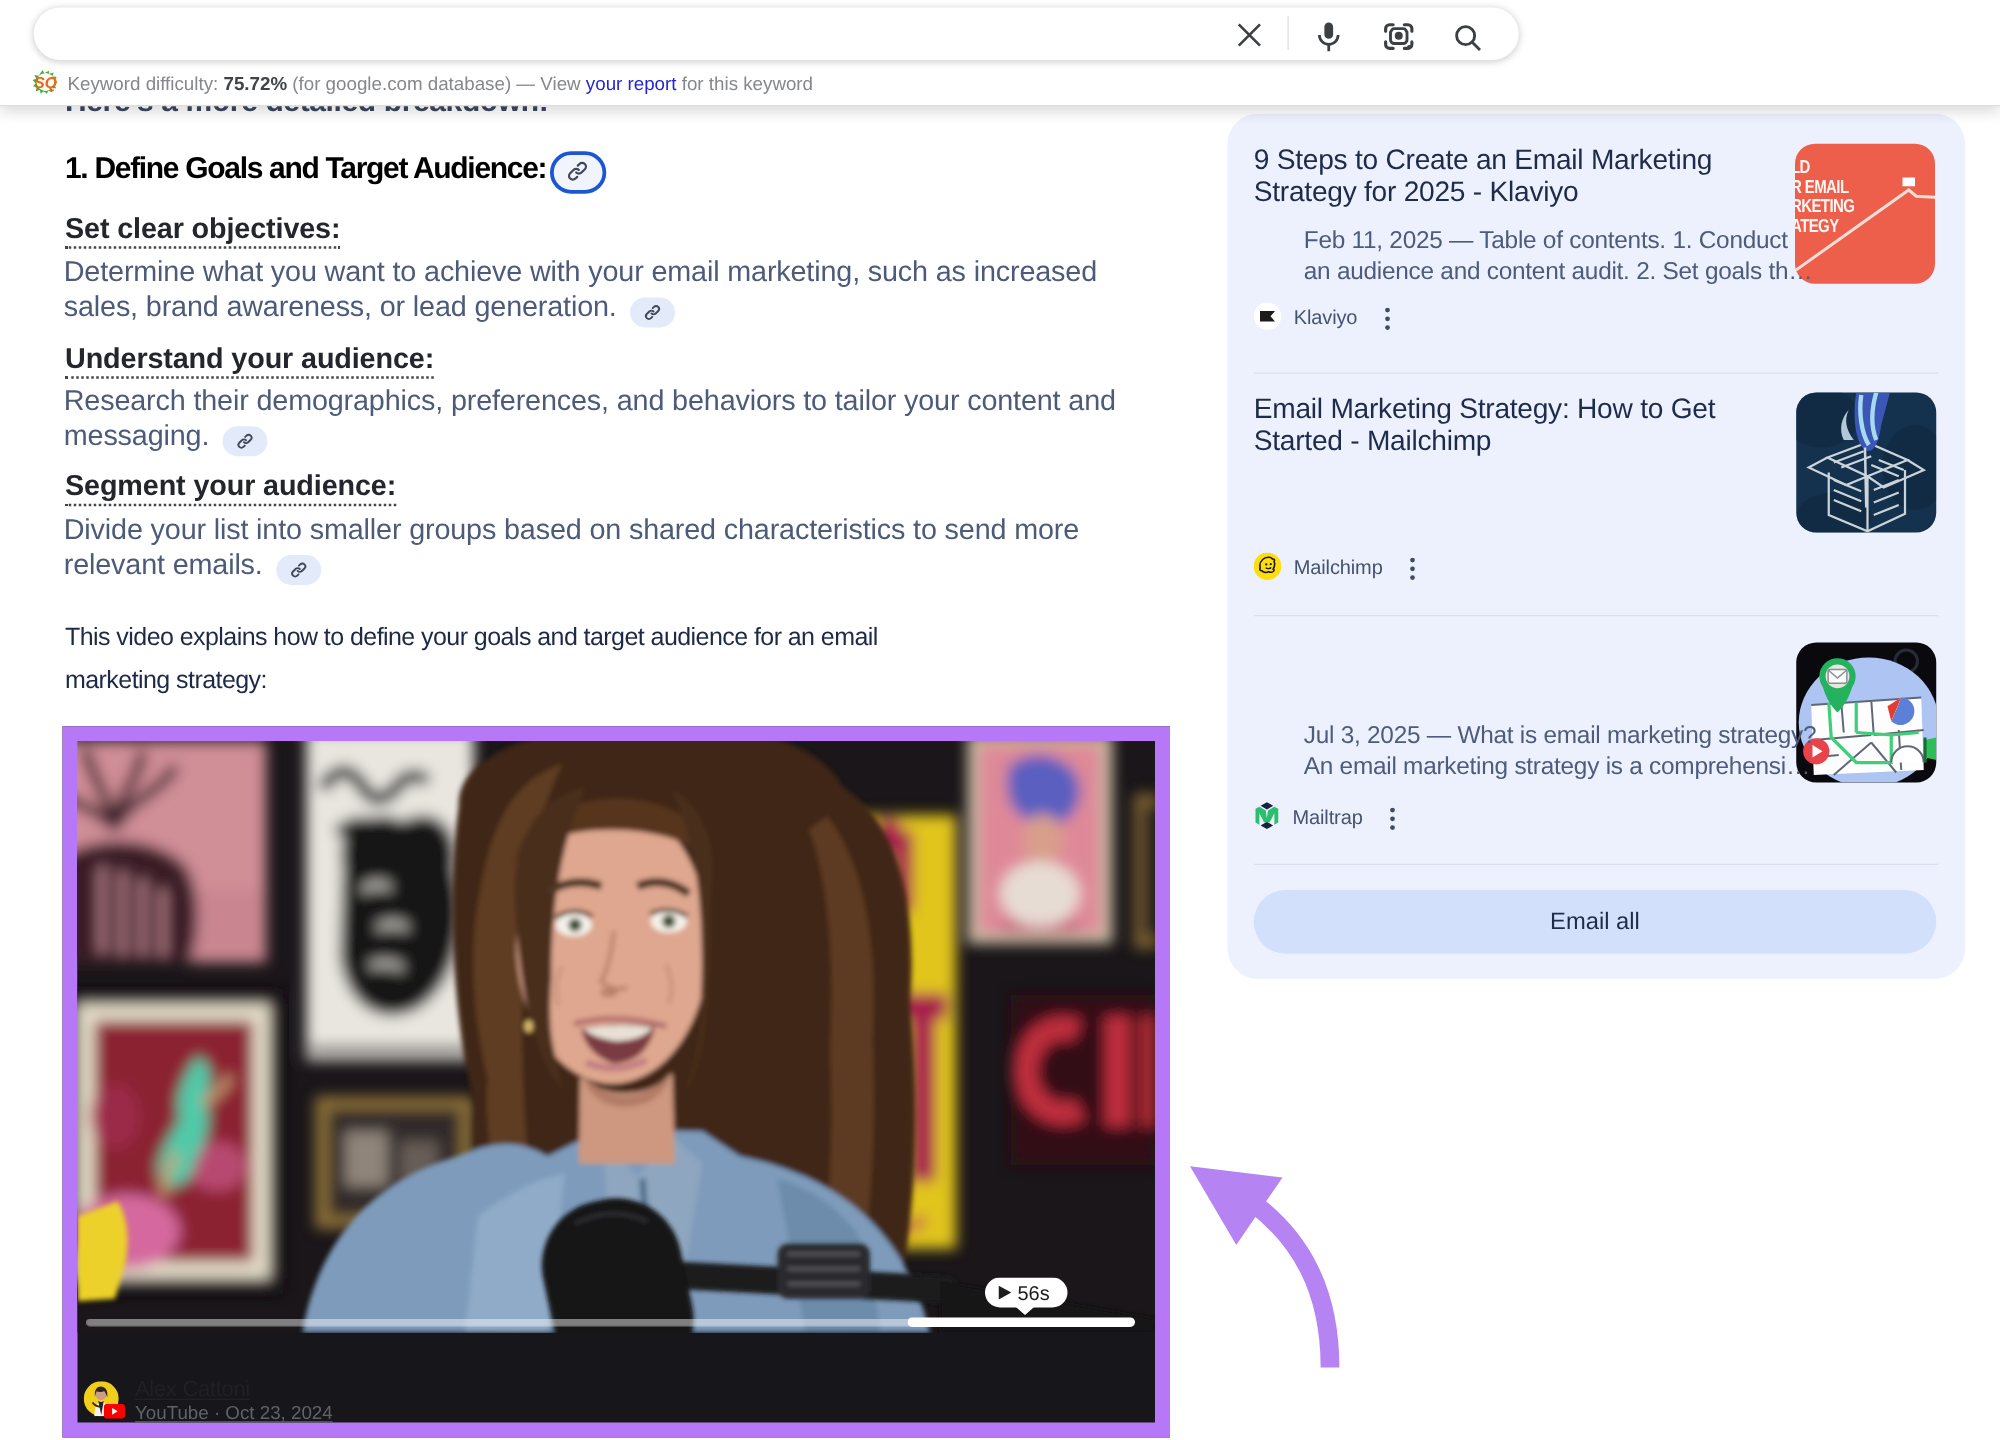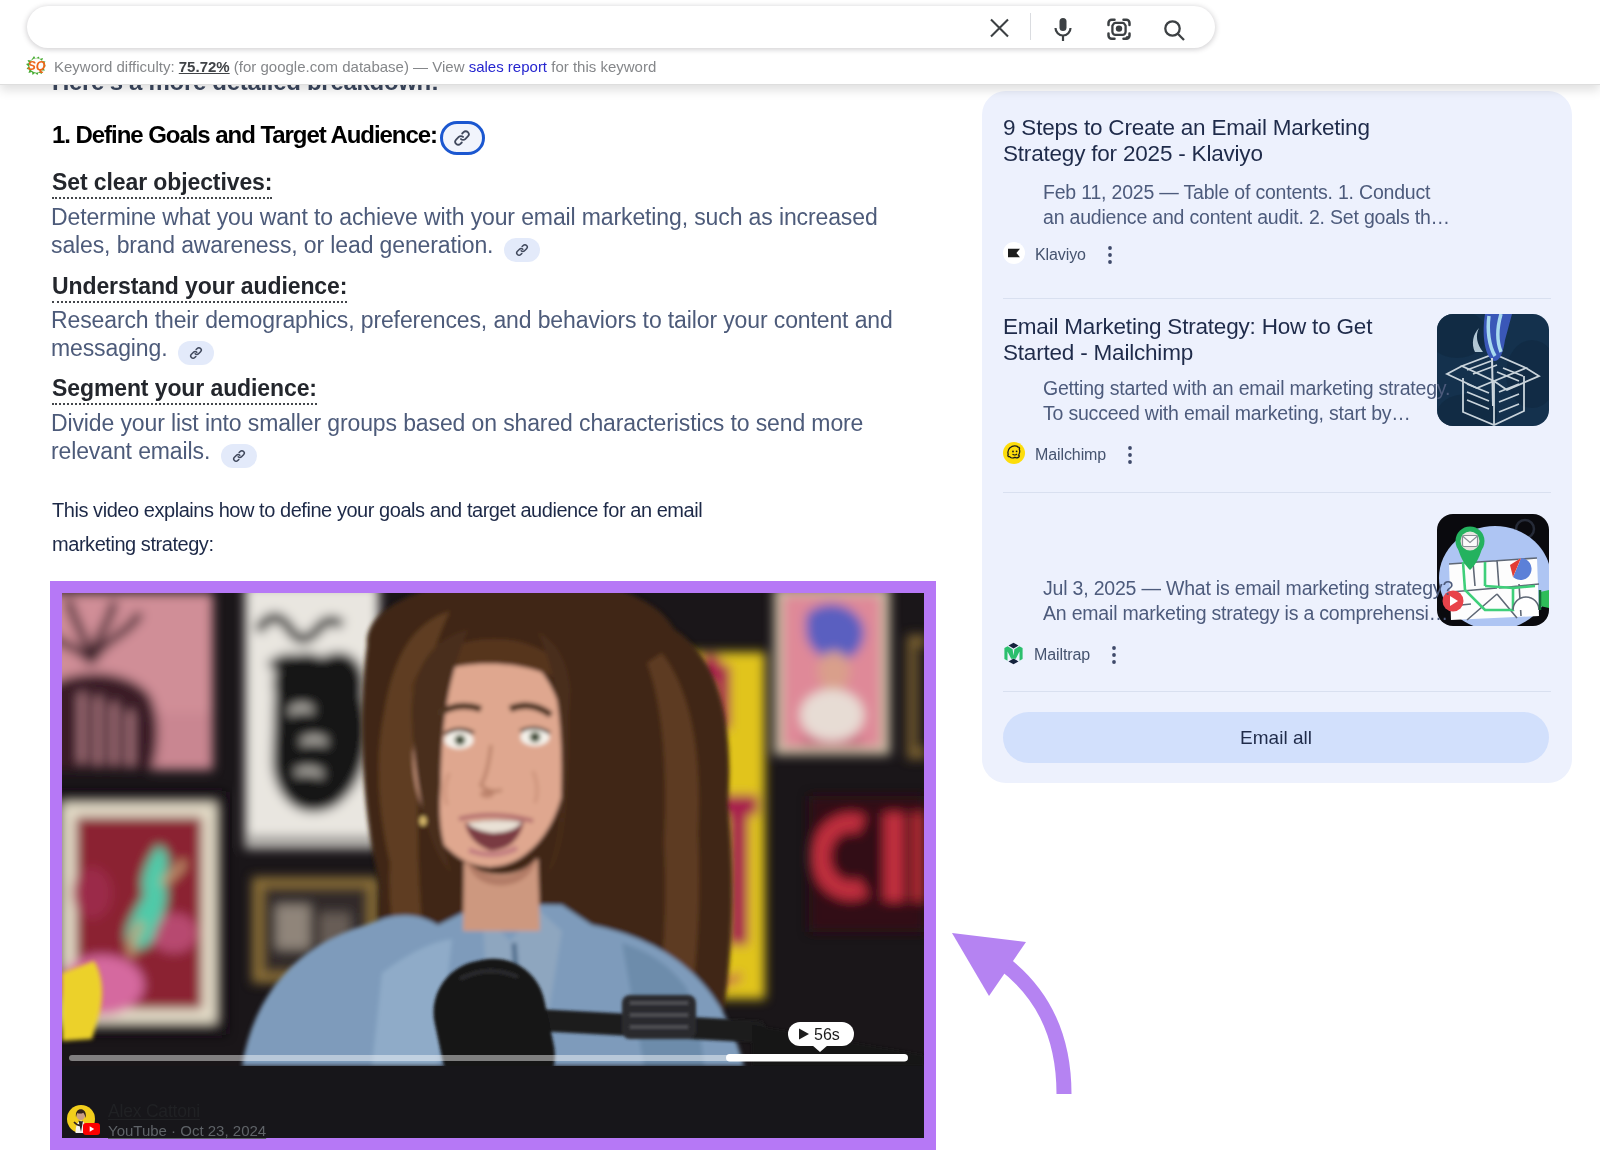--- a/index.html
+++ b/index.html
@@ -11,21 +11,21 @@
 
 
 #topbar { left:0; top:0; width:1600px; height:84px; background:#fff; z-index:5;
   box-shadow:0 1px 0 #dedede, 0 6px 10px rgba(0,0,0,.13); }
 #searchpill { position:absolute; left:27px; top:6px; width:1188px; height:42px; border-radius:21px;
   background:#fff; box-shadow:0 1px 5px 1px rgba(64,60,67,.22); }
 #searchtext { position:absolute; left:27px; top:0; line-height:43px; font-size:19.5px; letter-spacing:-0.2px; color:#202124; }
 .sicon { position:absolute; top:0; }
 #sdivider { position:absolute; left:1003px; top:7px; width:1px; height:27px; background:#dadce0; }
 #kdrow { position:absolute; left:26px; top:55px; height:24px; font-size:15px; color:#85878a; white-space:nowrap; }
-#kdrow b { color:#404347;text-decoration:underline; }
+#kdrow b { color:#404347; }
 #kdrow .lnk { color:#2525cf; }
 #kdrow .sq { display:inline-block; vertical-align:-4px; margin-right:7px; }
 
 
 #h3 { left:52px; top:118px; font-size:24px; line-height:34px; font-weight:bold; letter-spacing:-1.05px; color:#000000; z-index:2; }
 .hpill { display:inline-block; vertical-align:-4px; margin-left:3px; width:45px; height:34px; border:3px solid #1b57d0; border-radius:17px; background:#f1f4fc; text-align:center; line-height:29px; letter-spacing:0; }
 
 .subh { position:absolute; left:52px; font-size:23px; line-height:24px; font-weight:bold; letter-spacing:-0.1px; color:#23262c; z-index:2;
   border-bottom:2.5px dotted #43464b; padding-bottom:3px; }
 .para { position:absolute; left:51px; font-size:23px; line-height:28px; letter-spacing:-0.12px; color:#4d5b7a; z-index:2; white-space:nowrap; }
@@ -78,21 +78,21 @@
     <svg class="sicon" style="left:1135px;top:12px" width="25" height="25" viewBox="0 0 25 25">
         <circle cx="10.5" cy="10.5" r="7.2" stroke="#3c4043" stroke-width="2.3" fill="none"></circle>
         <path d="M15.8 15.8 L22 22" stroke="#3c4043" stroke-width="2.3"></path>
       </svg>
   </div>
   <div id="kdrow">
     <svg class="sq" width="21" height="21" viewBox="0 0 21 21">
         <path d="M6 4 L8 1 L9.5 3.5 L13 1.5 L13.5 4 L17 3 L16 6 L19.5 6.5 L17.5 9 L20 11 L17 12.5 L19 15.5 L15.5 15.5 L16 19 L12.5 17.5 L11.5 20 L9 18 L6.5 20 L6 17 L2.5 18 L3.5 14.5 L0.5 14 L2.5 11.5 L0 9 L3 8 L1.5 5 L5 5.5 Z" fill="#4aad35"></path>
         <circle cx="10.5" cy="10.5" r="7.2" fill="#fdfcfa"></circle>
         <text x="10.5" y="15" font-size="12.5" font-weight="bold" font-style="italic" fill="#ee6418" text-anchor="middle" font-family="Liberation Sans">SQ</text>
-      </svg>Keyword difficulty: <b>75.72%</b> (for google.com database) — View <span class="lnk">sales report</span> for this keyword
+      </svg>Keyword difficulty: <b>75.72%</b> (for google.com database) — View <span class="lnk">your report</span> for this keyword
   </div>
 </div>
 
 <div class="abs" id="h3">1. Define Goals and Target Audience:<span class="hpill"><svg width="18" height="18" viewBox="0 0 24 24">
         <path d="M10.6 13.4a4 4 0 0 0 5.7 0l3.5-3.5a4 4 0 1 0-5.7-5.7l-1.8 1.8M13.4 10.6a4 4 0 0 0-5.7 0l-3.5 3.5a4 4 0 1 0 5.7 5.7l1.8-1.8" stroke="#40485c" stroke-width="2.4" fill="none" stroke-linecap="round"></path>
       </svg></span></div>
 
 <div class="subh" style="top:170px">Set clear objectives:</div>
 <div class="para" style="top:203px">Determine what you want to achieve with your email marketing, such as increased<br>sales, brand awareness, or lead generation.<span class="lpill"><svg width="14" height="14" viewBox="0 0 24 24">
         <path d="M10.6 13.4a4 4 0 0 0 5.7 0l3.5-3.5a4 4 0 1 0-5.7-5.7l-1.8 1.8M13.4 10.6a4 4 0 0 0-5.7 0l-3.5 3.5a4 4 0 1 0 5.7 5.7l1.8-1.8" stroke="#40485c" stroke-width="2.6" fill="none" stroke-linecap="round"></path>
@@ -237,20 +237,30 @@
 </svg>
 <svg class="abs" id="ytbadge" width="17" height="12" viewBox="0 0 17 12">
     <rect width="17" height="12" rx="3" fill="#fd0000"></rect>
     <path d="M6.7 3.3 L11.2 6 L6.7 8.7z" fill="#fff"></path>
   </svg>
 <div class="abs" id="chname">Alex Cattoni</div>
 <div class="abs" id="chmeta">YouTube&nbsp;·&nbsp;Oct 23, 2024</div>
 
 <div class="abs" id="sidebar">
   <div class="sb stitle" style="left:21px;top:24px">9 Steps to Create an Email Marketing<br>Strategy for 2025 - Klaviyo</div>
+  <div class="sb sthumb" style="left:454px;top:24px;background:#ed5f4b"><svg width="112" height="112" viewBox="0 0 112 112">
+<g fill="#fdf5f2" font-family="Liberation Sans" font-weight="bold" font-size="15" letter-spacing="-0.6" transform="scale(0.8,1)">
+<text x="-4" y="23.5">LD</text>
+          <text x="-4" y="39.5">R EMAIL</text>
+          <text x="-4" y="55">RKETING</text>
+          <text x="-4" y="70.5">ATEGY</text>
+        </g>
+<path d="M-2 103 L91 37 L97 42 L114 43" stroke="#f6ded8" stroke-width="2.4" fill="none"></path>
+<rect x="86" y="27" width="10" height="7" fill="#fff"></rect>
+</svg></div>
   <div class="sb ssnip" style="left:21px;top:89px">Feb 11, 2025 — Table of contents. 1. Conduct<br>an audience and content audit. 2. Set goals th…</div>
   <div class="sb srcrow" style="left:21px;top:153px;height:22px">
     <span class="fav"><svg width="22" height="22" viewBox="0 0 22 22">
           <circle cx="11" cy="11" r="11" fill="#fff"></circle>
           <path d="M5 6.8 H17 L13.4 11 L17 15.2 H5 Z" fill="#1c1c1c"></path>
         </svg></span>
     Klaviyo
     <svg class="dots" width="4" height="18" viewBox="0 0 4 18">
         <circle cx="2" cy="2" r="1.9" fill="#3f4a6a"></circle>
         <circle cx="2" cy="9" r="1.9" fill="#3f4a6a"></circle>
@@ -271,21 +281,20 @@
 <path d="M26 64 L26 98 L57 111 L87 97 L87 62"></path>
 <path d="M57 67 L57 110"></path>
 <path d="M30 70 l22 9 M30 78 l22 9 M30 86 l22 9 M62 78 l20 -8 M62 88 l20 -8 M62 98 l20 -8"></path>
 <path d="M30 56 l24 -9 M36 60 l24 -9 M60 58 l22 9 M66 54 l20 8"></path>
 </g>
 <path d="M48 0 L75 0 L68 26 C66 40 62 50 55 46 C47 40 45 18 48 0 Z" fill="#3a57b8"></path>
 <path d="M52 2 C50 16 52 32 58 42 M64 0 C60 14 60 28 64 38" stroke="#a8d9ef" stroke-width="3.5" fill="none"></path>
 <path d="M55 44 L56 92" stroke="#cdd6dd" stroke-width="2"></path>
 <path d="M46 38 C40 30 38 22 42 14 C36 20 34 30 38 38 Z" fill="#cfe3ee" opacity="0.85"></path>
 </svg></div>
-  <div class="sb ssnip" style="left:21px;top:285px">Getting started with an email marketing strategy.<br>To succeed with email marketing, start by…</div>
   <div class="sb srcrow" style="left:21px;top:353px;height:22px">
     <span class="fav"><svg width="22" height="22" viewBox="0 0 22 22">
           <circle cx="11" cy="11" r="11" fill="#fddd0b"></circle>
           <path d="M7.2 5.6 C9.5 3.4 13.8 3.2 15 5.2 C16.4 5 17 6.2 16.2 7 C17 8.6 16.8 11 15.6 13.2 C16.2 13.4 16.4 14 16.1 14.6 C15.5 15.8 13.4 16.2 11.8 15.4 C10 16.4 7.6 16 6.6 14.6 C5.2 14.8 4.4 13.6 5.2 12.4 C4.6 10.4 5.2 7.4 7.2 5.6 Z" fill="none" stroke="#1b1b1b" stroke-width="1.3"></path>
           <circle cx="10" cy="9.5" r="0.9" fill="#1b1b1b"></circle>
           <circle cx="13.6" cy="9.3" r="0.9" fill="#1b1b1b"></circle>
           <path d="M9.5 12.2 C10.8 13.2 13 13 14 12" stroke="#1b1b1b" stroke-width="1.1" fill="none"></path>
         </svg></span>
     Mailchimp
     <svg class="dots" width="4" height="18" viewBox="0 0 4 18">

